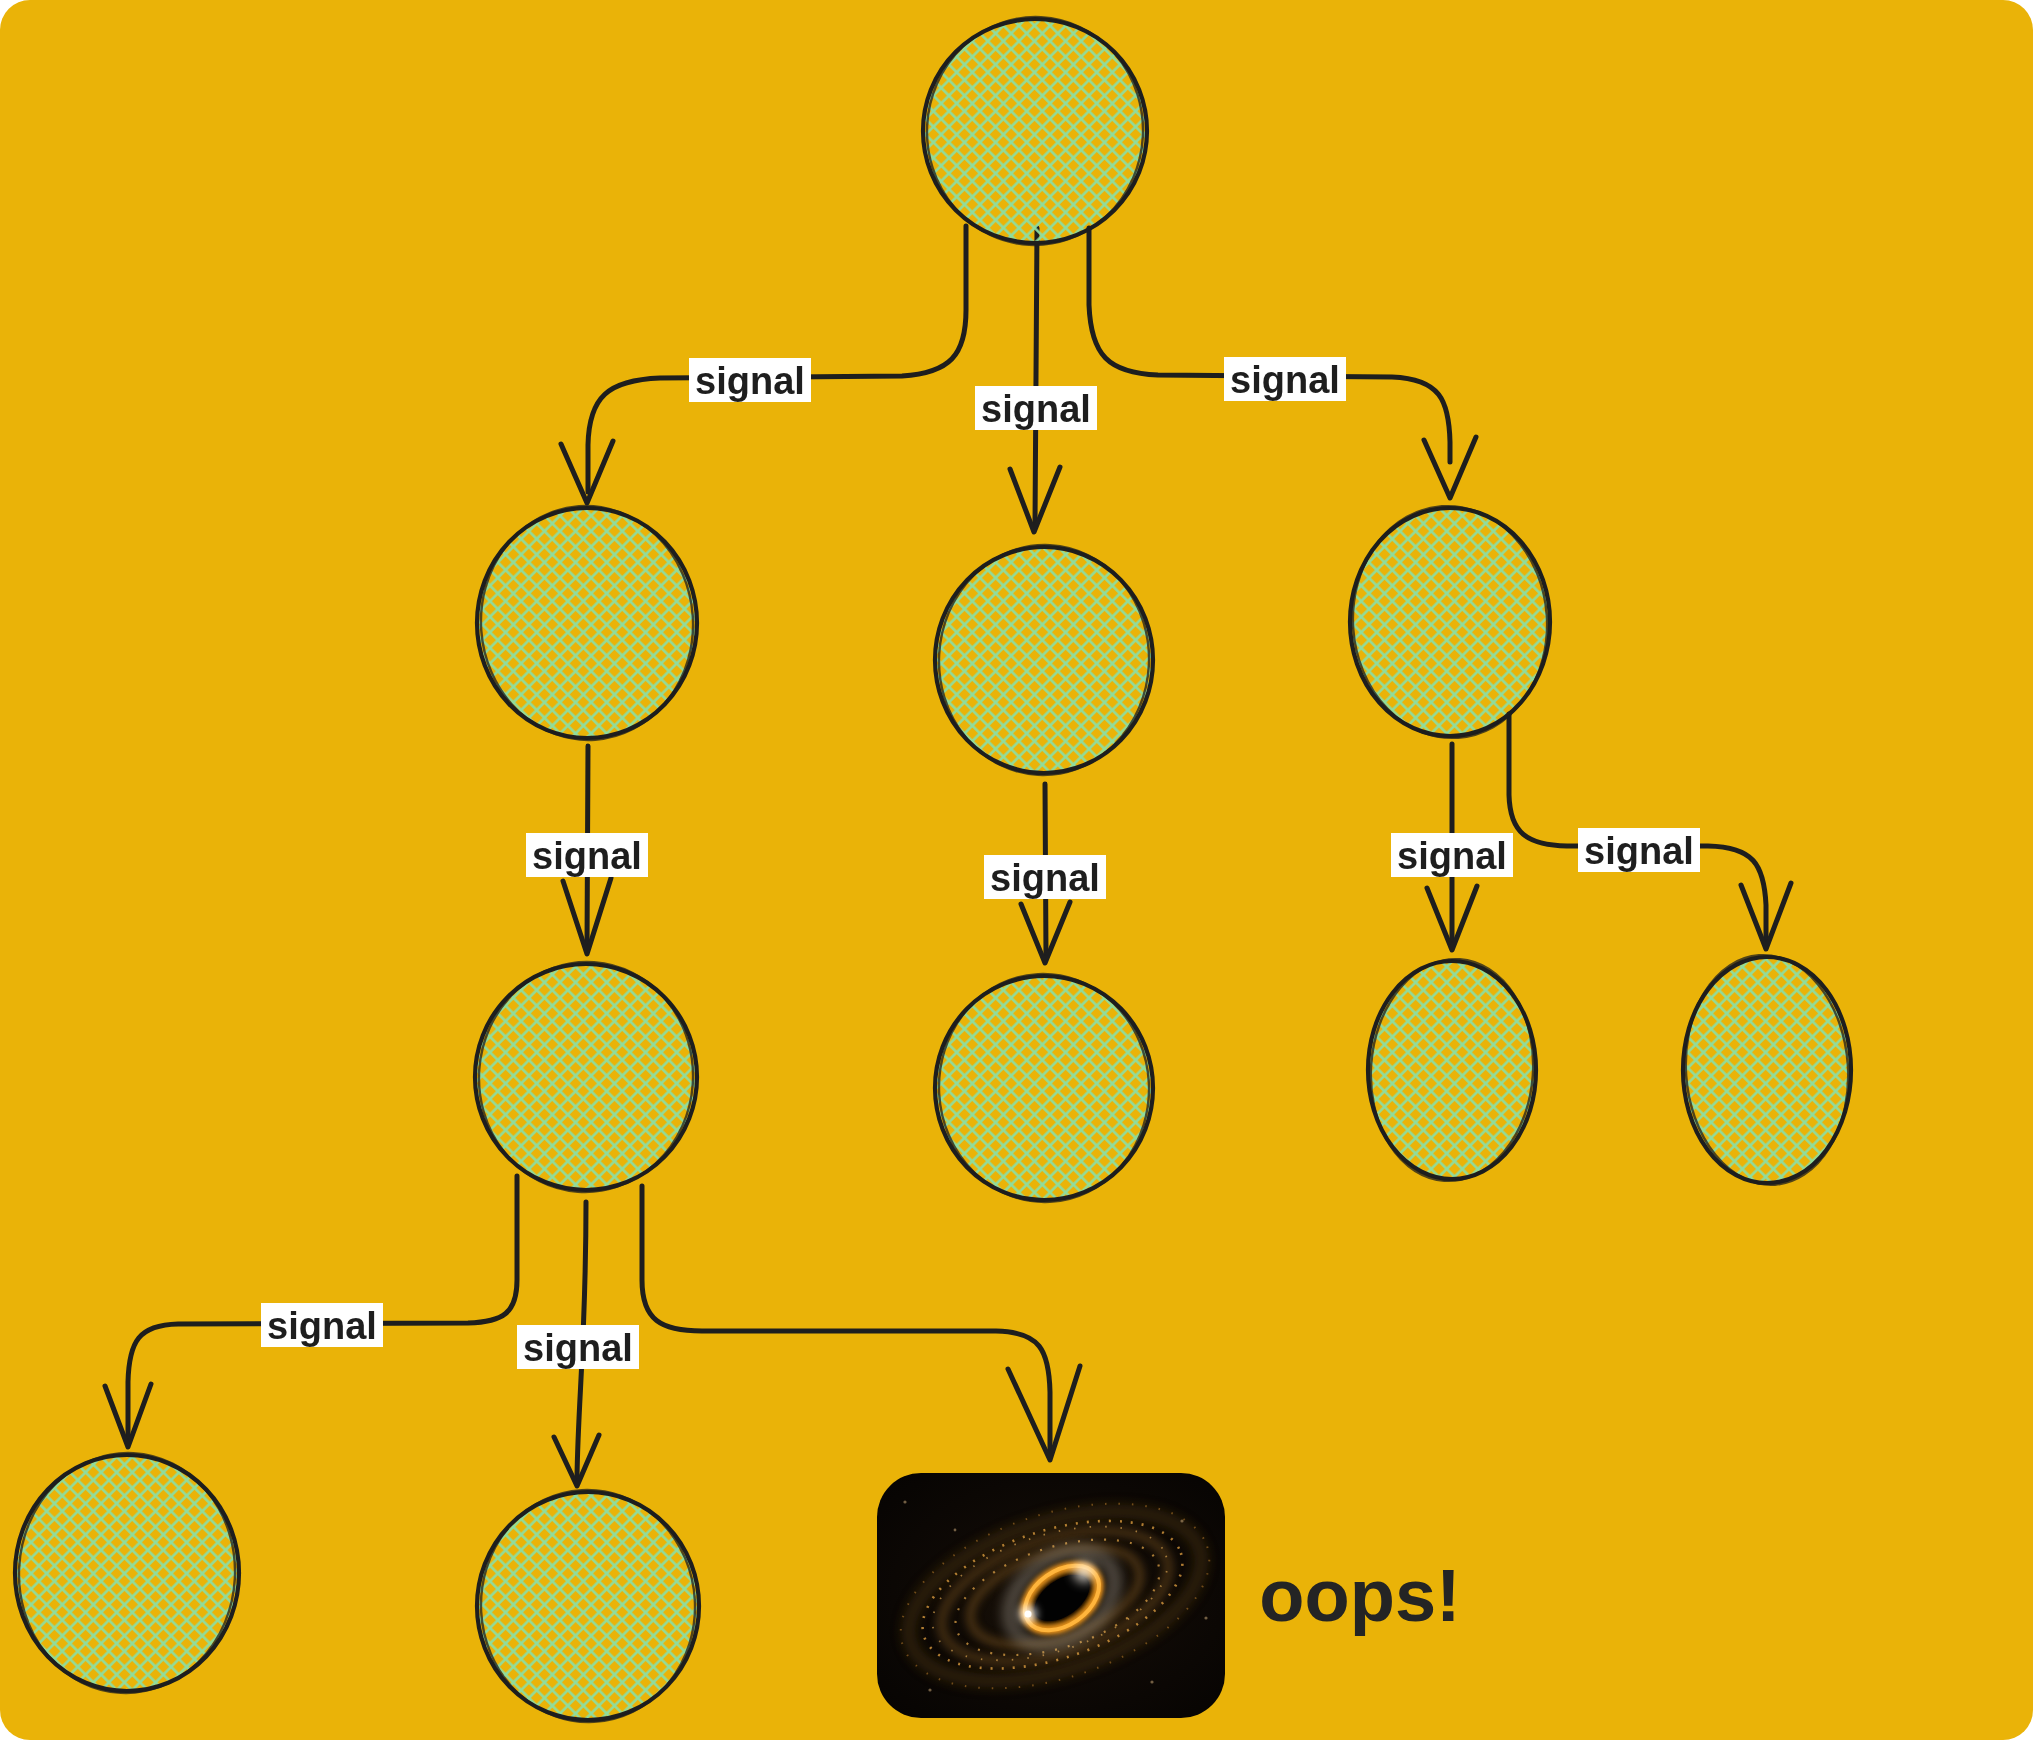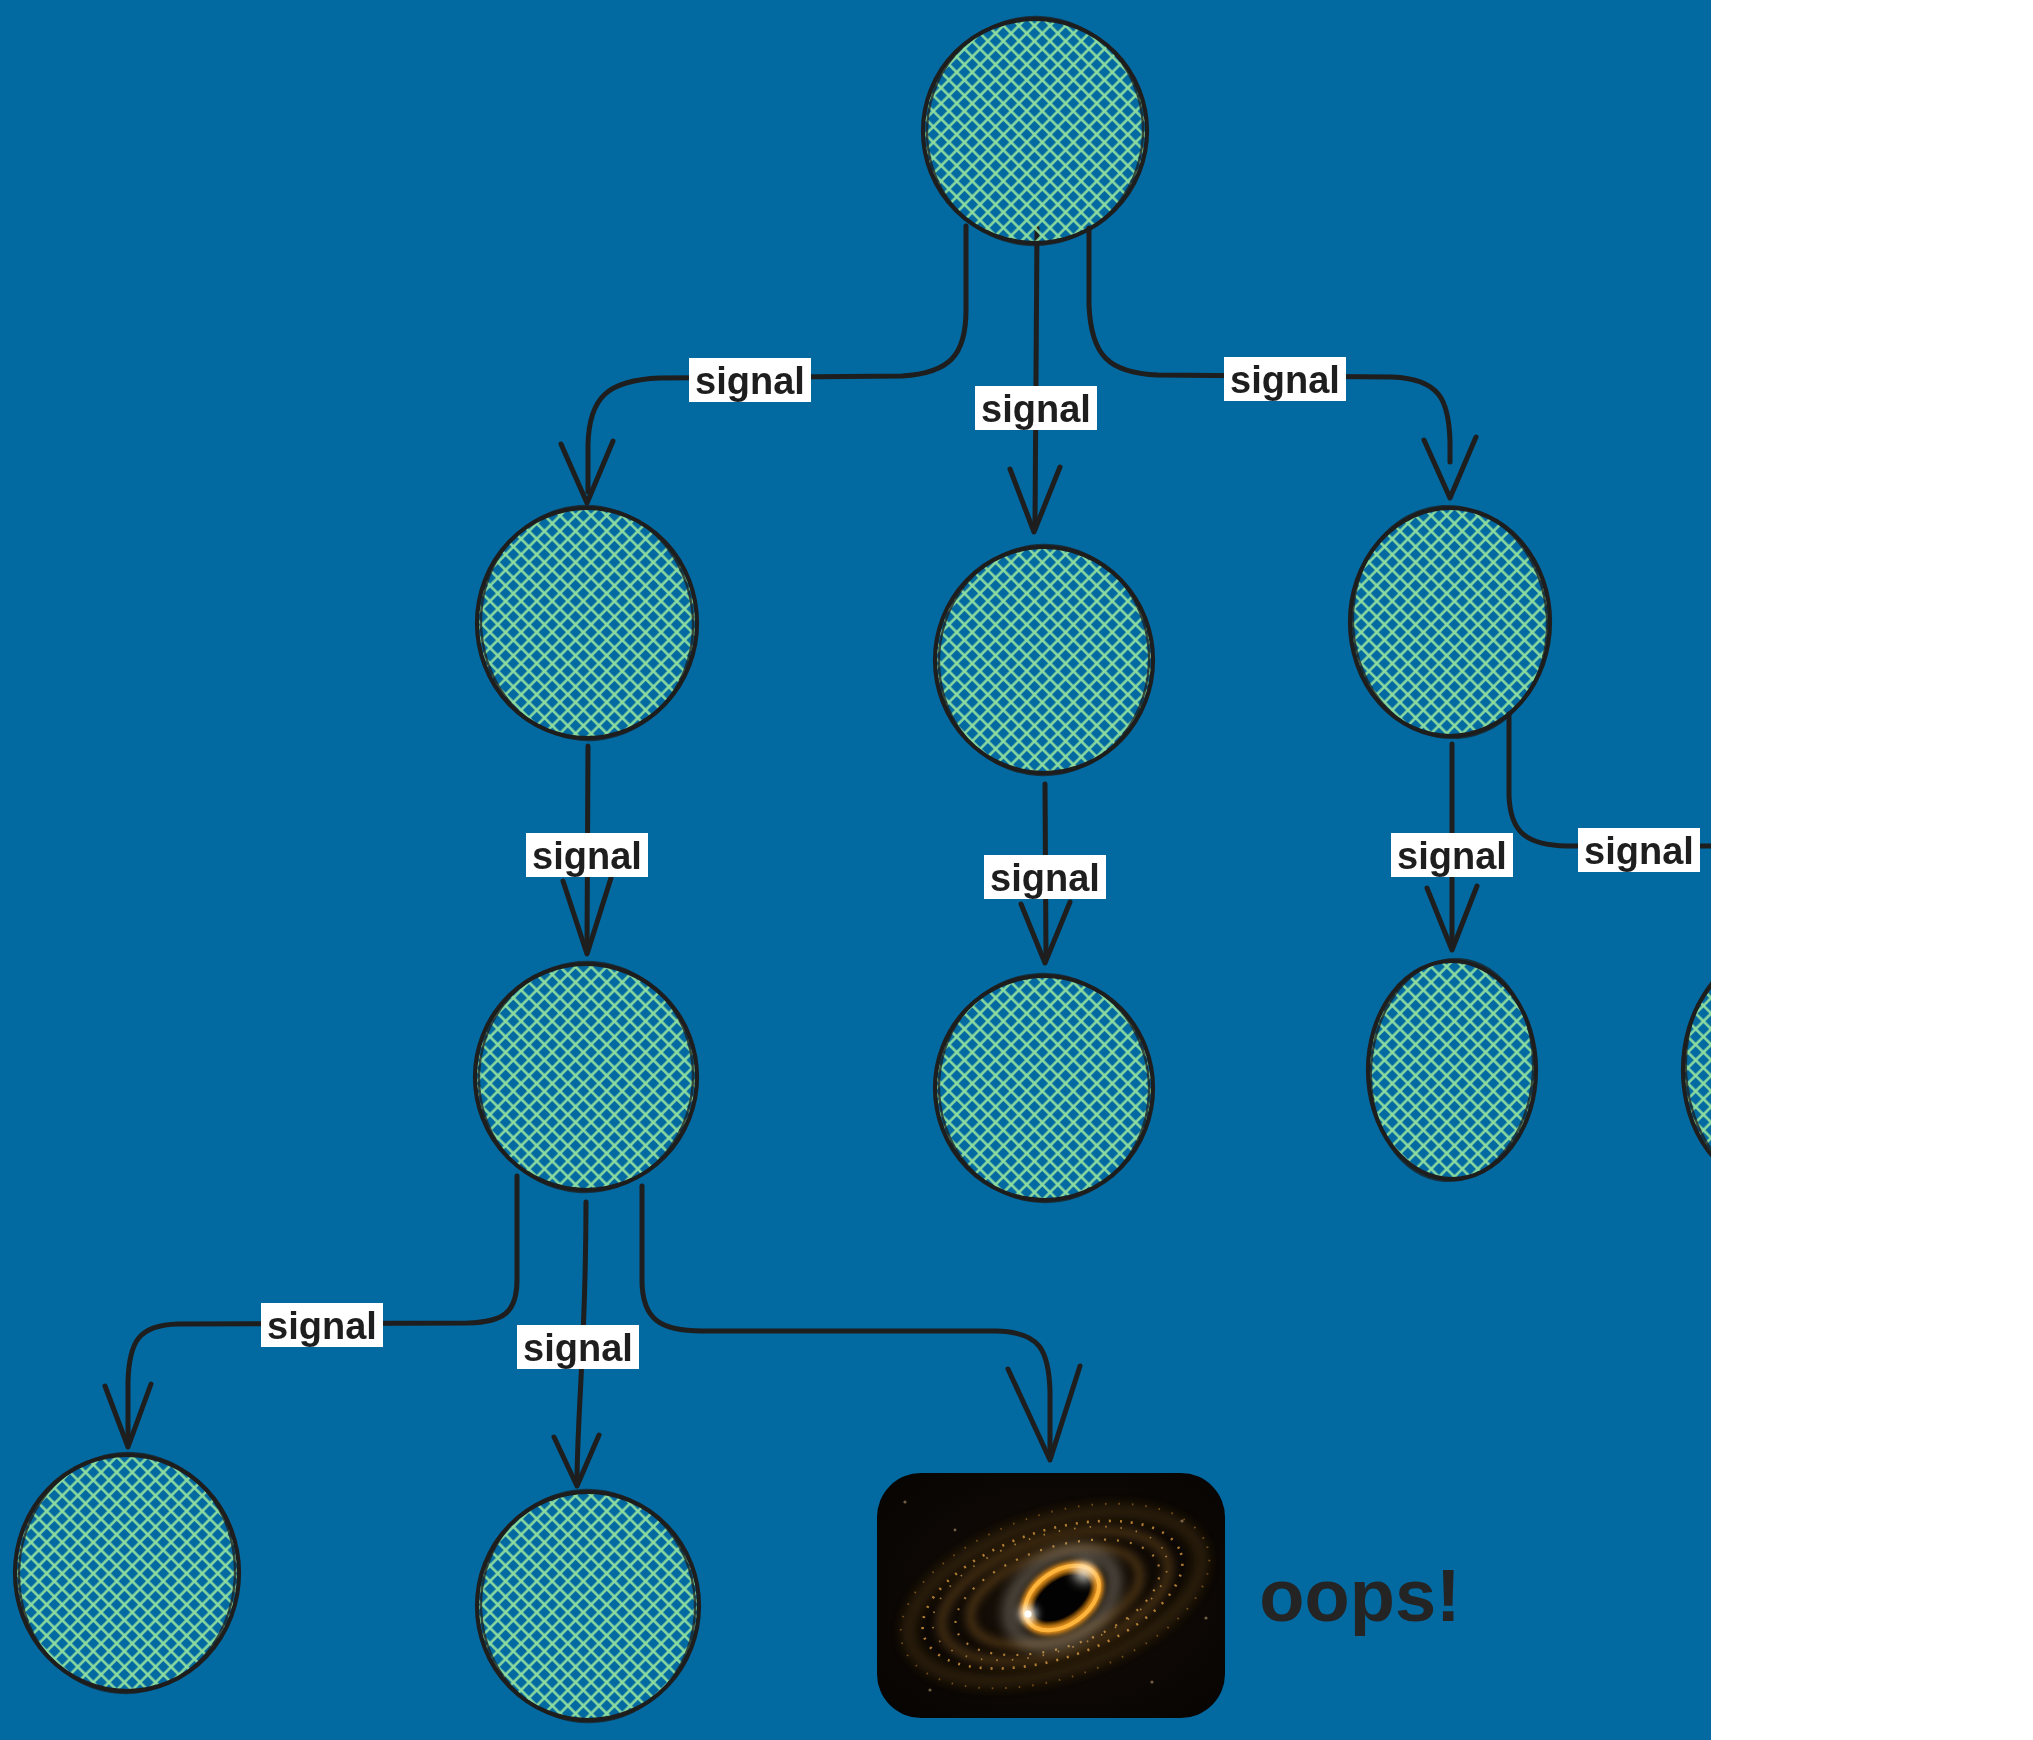--- a/index.html
+++ b/index.html
@@ -1,17 +1,17 @@
 <!DOCTYPE html>
 <html><head>
 <meta charset="utf-8">
 <style>
   html,body{margin:0;padding:0;background:#ffffff;}
-  .canvas{position:relative;width:1711px;height:1740px;background:#0369a1;overflow:hidden;
-          font-family:"Liberation Sans", sans-serif;}
+  .canvas{position:relative;width:2033px;height:1740px;background:#eab308;overflow:hidden;
+          font-family:"Liberation Sans", sans-serif;border-radius:30px;}
   svg{position:absolute;left:0;top:0;}
   .edge-path{stroke:#1e1e1e;stroke-width:5;fill:none;stroke-linecap:round;stroke-linejoin:round;}
   .edge-head{stroke:#1e1e1e;stroke-width:5;fill:none;stroke-linecap:round;stroke-linejoin:round;}
   .node-outline{fill:none;stroke:#1e1e1e;stroke-width:4.2;}
   .node-outline2{fill:none;stroke:#1e1e1e;stroke-width:2.4;opacity:.75;}
   .label-bg{fill:#ffffff;}
   .edge-label{font-family:"Liberation Sans", sans-serif;font-size:38px;font-weight:600;fill:#1e1e1e;
               text-anchor:middle;}
   .oops{font-family:"Liberation Sans", sans-serif;font-size:74px;font-weight:700;fill:#242424;
         text-anchor:middle;}

